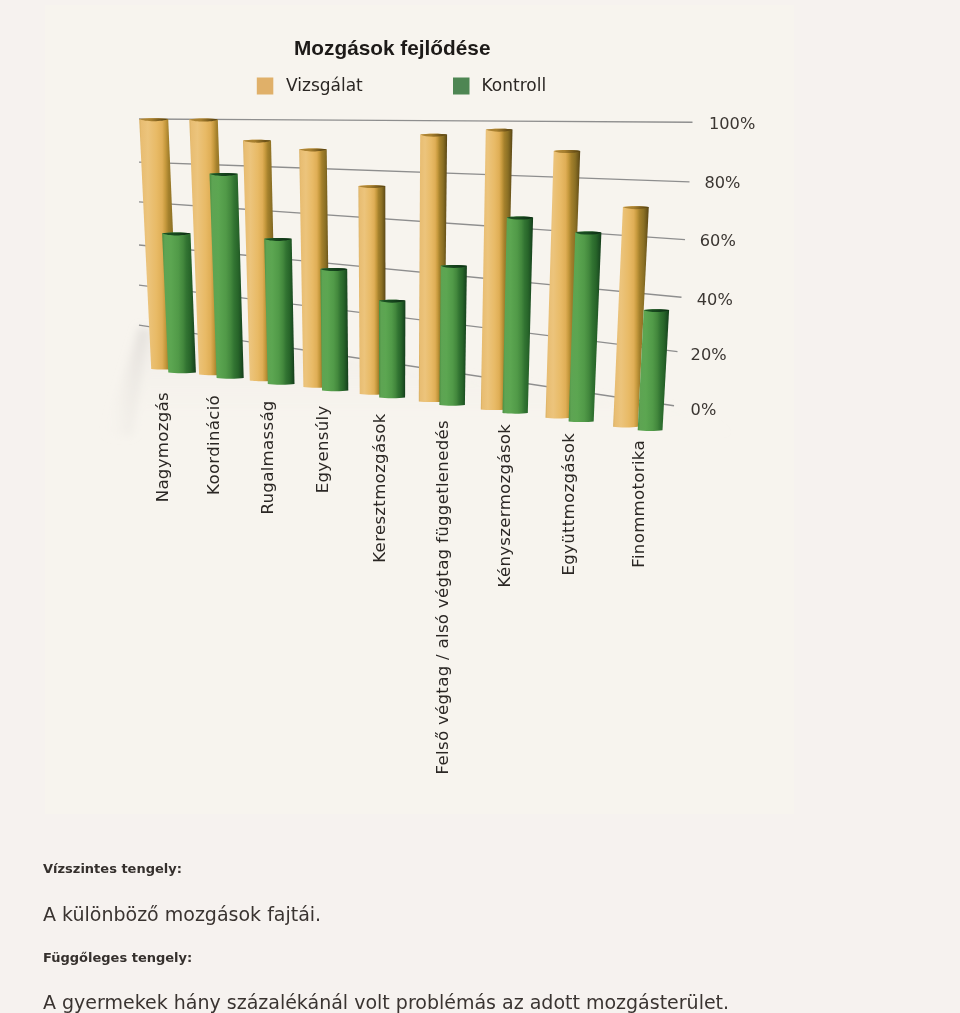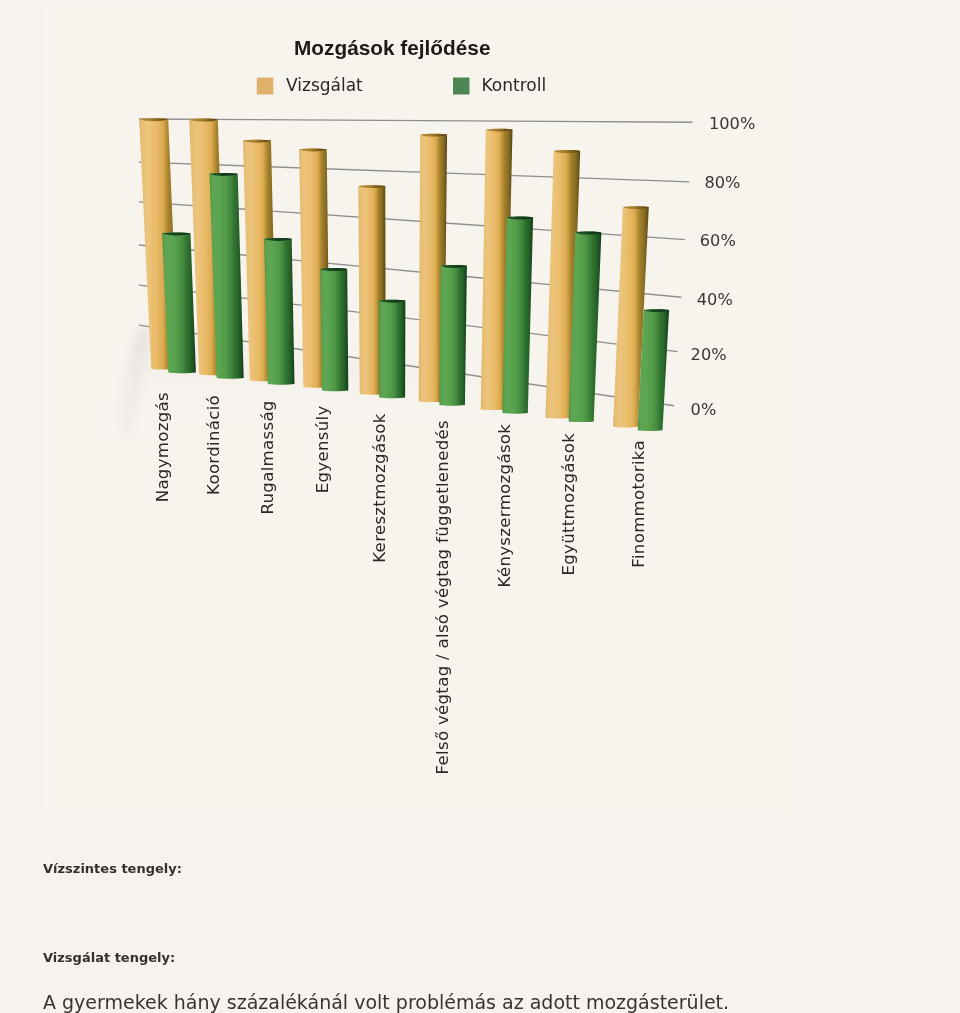--- a/index.html
+++ b/index.html
@@ -185,15 +185,16 @@
           <text transform="translate(346.5,413.3) rotate(-90)" text-anchor="end" font-size="16.6" fill="#2b2724" font-family="&quot;DejaVu Sans&quot;, sans-serif" letter-spacing="0.3">Keresztmozgások</text>
           <text transform="translate(409.5,420) rotate(-90)" text-anchor="end" font-size="16.6" fill="#2b2724" font-family="&quot;DejaVu Sans&quot;, sans-serif" letter-spacing="0.3">Felső végtag / alsó végtag függetlenedés</text>
           <text transform="translate(471.5,423.8) rotate(-90)" text-anchor="end" font-size="16.6" fill="#2b2724" font-family="&quot;DejaVu Sans&quot;, sans-serif" letter-spacing="0.3">Kényszermozgások</text>
           <text transform="translate(535.5,432.9) rotate(-90)" text-anchor="end" font-size="16.6" fill="#2b2724" font-family="&quot;DejaVu Sans&quot;, sans-serif" letter-spacing="0.3">Együttmozgások</text>
           <text transform="translate(605.5,440.1) rotate(-90)" text-anchor="end" font-size="16.6" fill="#2b2724" font-family="&quot;DejaVu Sans&quot;, sans-serif" letter-spacing="0.3">Finommotorika</text>
         </g>
       </svg>
   </div>
 
   <div class="txtblock hdr" id="n0h" style="top:862px">Vízszintes tengely:</div>
-  <div class="txtblock hdr" id="n1h" style="top:951px">Vizsgálat tengely:</div>
+  <div class="txtblock bdy" id="n0t" style="top:905px">A különböző mozgások fajtái.</div>
+  <div class="txtblock hdr" id="n1h" style="top:951px">Függőleges tengely:</div>
   <div class="txtblock bdy" id="n1t" style="top:993px">A gyermekek hány százalékánál volt problémás az adott mozgásterület.</div>
 </div>
 
 </body></html>

